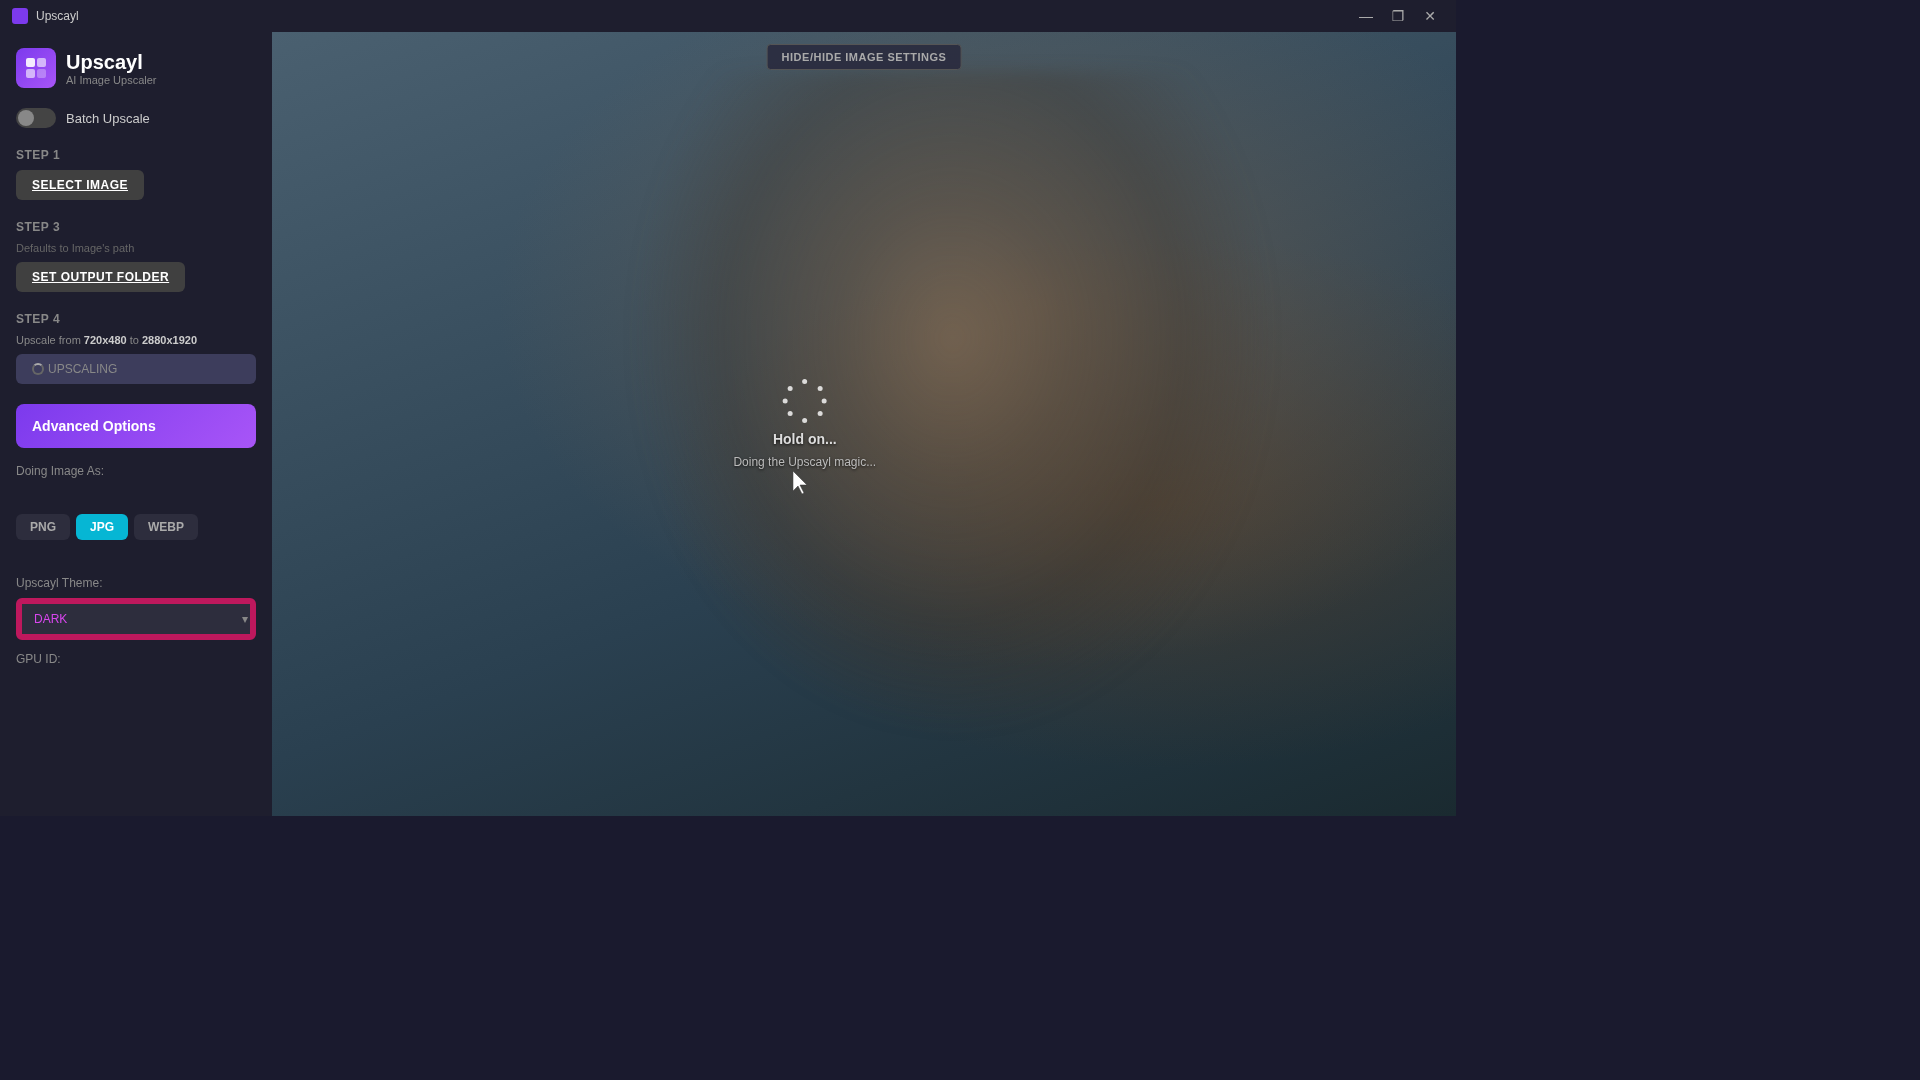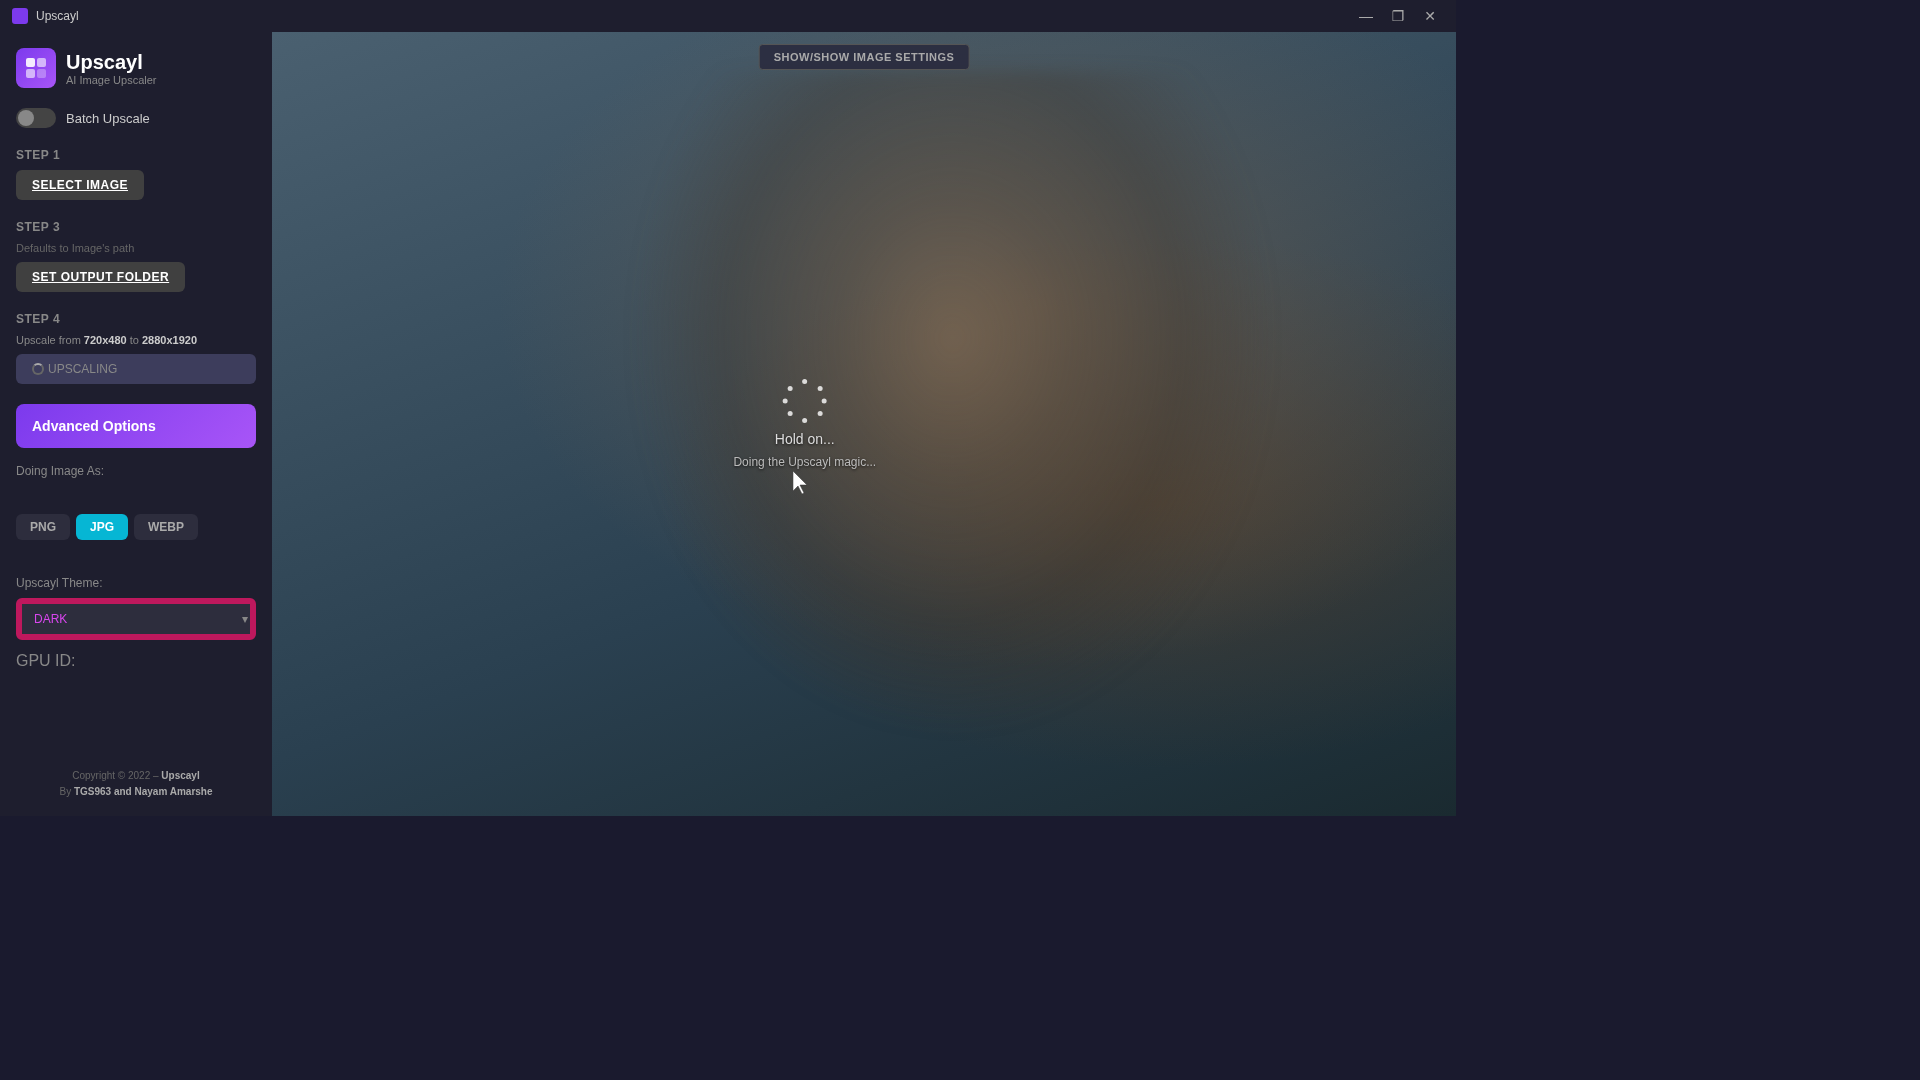--- a/index.html
+++ b/index.html
@@ -290,21 +290,21 @@
       top: 50%;
       transform: translateY(-50%);
       color: #888;
       pointer-events: none;
       font-size: 12px;
     }
 
     
     .gpu-label {
       color: #888;
-      font-size: 16px;
+      font-size: 12px;
       margin-bottom: 10px;
     }
 
     
     .sidebar-footer {
       margin-top: auto;
       padding-top: 12px;
       text-align: center;
       color: #666;
       font-size: 10px;
@@ -398,21 +398,21 @@
     .dots-spinner .dot:nth-child(8)  { top: 15%; left: 10%; animation-delay: 0.7s; }
 
     @keyframes dotFade {
       0%, 100% { opacity: 0.2; }
       50% { opacity: 1; }
     }
 
     .loading-text {
       color: #ddd;
       font-size: 14px;
-      font-weight: 400;
+      font-weight: 700;
       text-shadow: 0 1px 3px rgba(0,0,0,0.8);
     }
     .loading-subtext {
       color: #bbb;
       font-size: 12px;
       text-shadow: 0 1px 3px rgba(0,0,0,0.8);
     }
 
     @keyframes spin {
       to { transform: rotate(360deg); }
@@ -499,38 +499,28 @@
           <option>SYSTEM</option>
         </select>
         <span class="select-arrow">▾</span>
       </div>
     </div>
 
     <div class="step-section">
       <div class="gpu-label">GPU ID:</div>
     </div>
 
-    <div class="sidebar-footer">
-      <div>
-        <span>Copyright © 2022 –</span>
-        <strong>Upscayl</strong>
-      </div>
-      <div>
-        <span>By</span>
-        <strong>TGS963 and Nayam Amarshe</strong>
-      </div>
-    </div>
 
   </div>
 
   <div class="main-content">
     <div class="bg-image"></div>
     <div class="figure-blur"></div>
 
-    <button class="show-hide-btn">SHOW/SHOW IMAGE SETTINGS</button>
+    <button class="show-hide-btn">HIDE/HIDE IMAGE SETTINGS</button>
 
     <div class="loading-overlay">
       <div class="dots-spinner">
         <div class="dot"></div>
         <div class="dot"></div>
         <div class="dot"></div>
         <div class="dot"></div>
         <div class="dot"></div>
         <div class="dot"></div>
         <div class="dot"></div>

